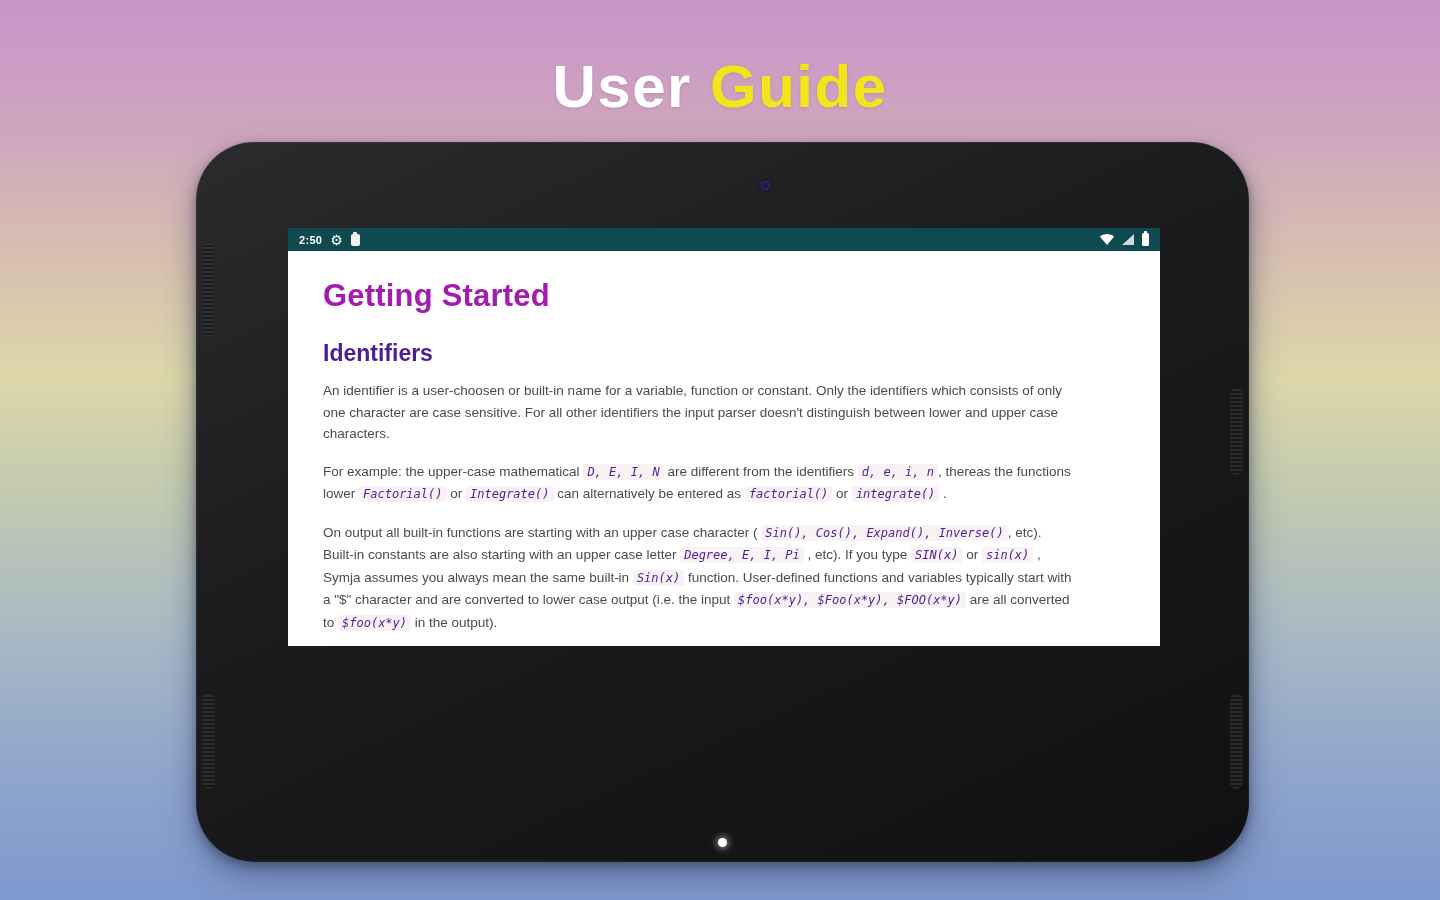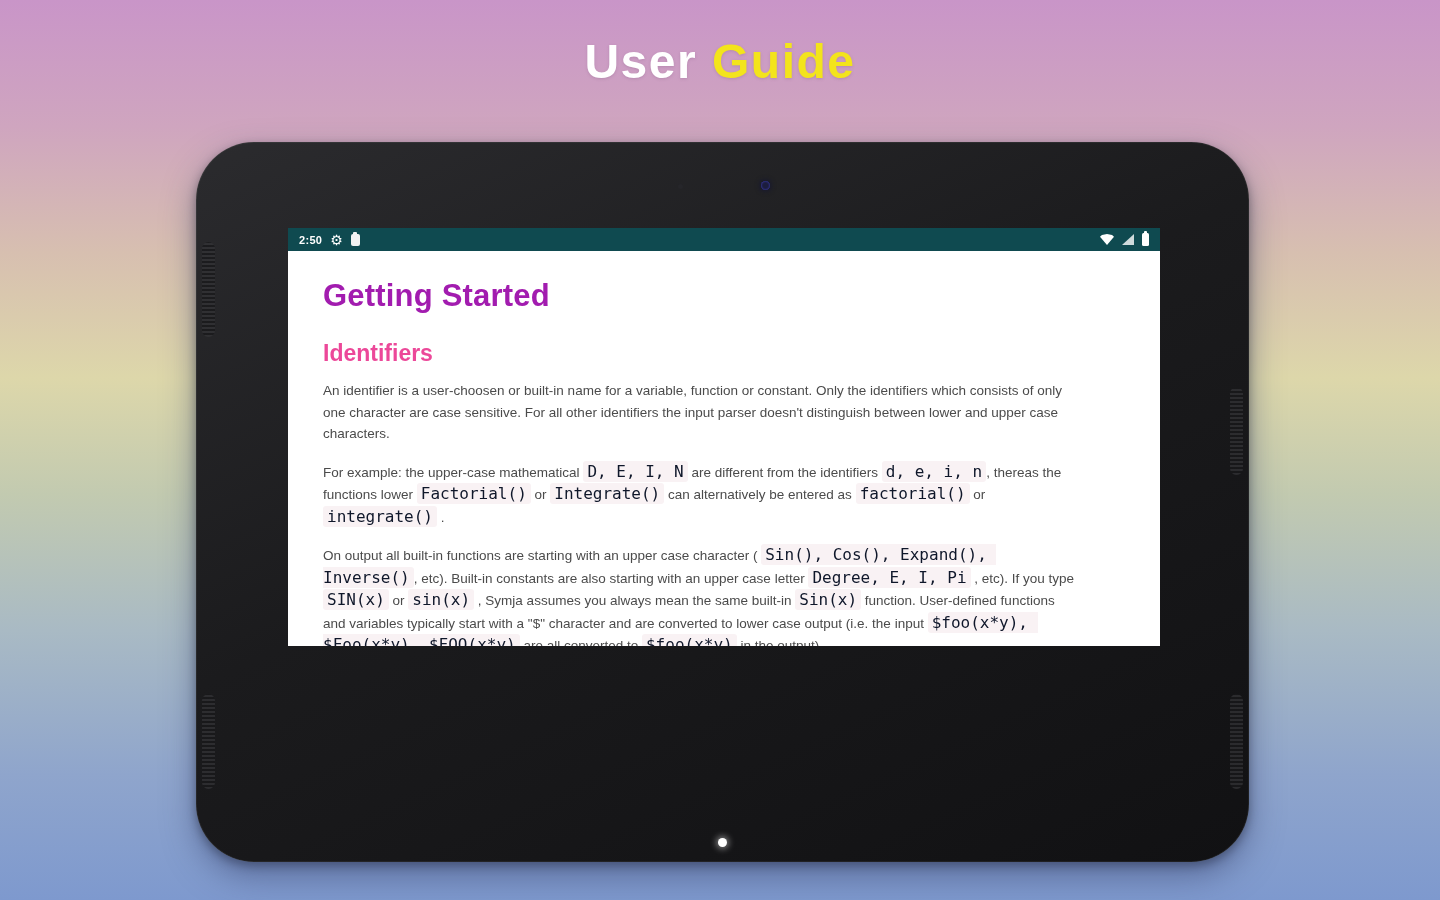--- a/index.html
+++ b/index.html
@@ -7,22 +7,22 @@
   body {
     font-family:"Liberation Sans", sans-serif;
     background:linear-gradient(180deg,
       #c995c8 0%, #cfa5bf 14%, #d7bfb0 28%, #ddd7aa 42%,
       #c2cab0 55%, #a9bac4 70%, #8fa5cc 86%, #7e99ce 100%);
     position:relative;
   }
 
   
   .page-title {
-    position:absolute; top:34px; left:0; width:100%;
-    text-align:center; font-size:48px; font-weight:700;
+    position:absolute; top:52px; left:0; width:100%;
+    text-align:center; font-size:60px; font-weight:700;
     letter-spacing:1.5px; color:#ffffff;
     text-shadow:0 1px 3px rgba(120,80,120,.25);
   }
   .page-title .accent { color:#f3e41c; }
 
   
   .tablet {
     position:absolute; left:196px; top:142px; width:1053px; height:720px;
     background:linear-gradient(155deg, #2b2b2e 0%, #1b1b1d 45%, #111113 100%);
     border-radius:58px;
@@ -93,31 +93,31 @@
 
   
   .content {
     padding:27px 35px 0 35px; height:523px; overflow:hidden; color:#4b4b4b;
   }
   .content h2 {
     font-size:31px; font-weight:700; color:#a21caf; letter-spacing:.2px;
     margin:0 0 26px 0;
   }
   .content h3 {
-    font-size:23px; font-weight:700; color:#ec4899; margin:0 0 13px 0;
+    font-size:23px; font-weight:700; color:#4c1d95; margin:0 0 13px 0;
   }
   .content h3.second { margin-top:30px; }
   .content p {
     font-size:13.5px; line-height:21.5px; max-width:752px; margin:12px 0 16px 0;
   }
   .content p.intro { margin-bottom:14px; }
   code {
     font-family:"DejaVu Sans Mono","Liberation Mono",monospace;
-    font-size:16px; color:#0f172a; background:#f9f2f4;
-    padding:1px 4px; border-radius:3px; white-space:pre-wrap;
+    font-size:12px; color:#4c1d95; background:#f9f2f4;
+    padding:1px 4px; border-radius:3px; white-space:pre-wrap;font-style:italic;
   }
   ul.ops {
     margin:8px 0 0 27px; max-width:720px;
   }
   ul.ops li {
     font-size:13.5px; line-height:22px; color:#4b4b4b; margin-bottom:3px;
   }
 </style>
 </head>
 <body>

